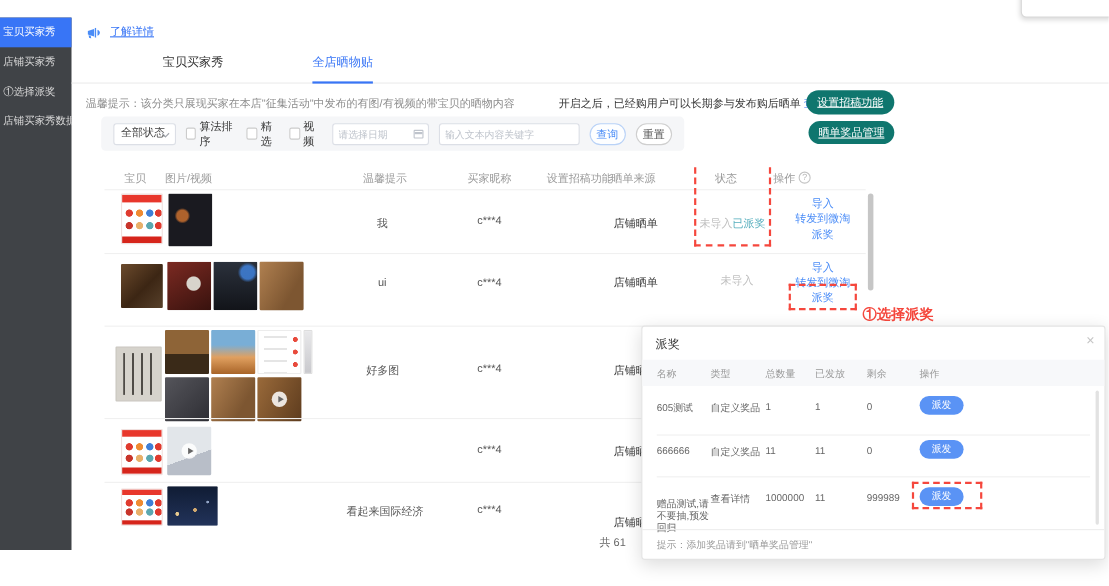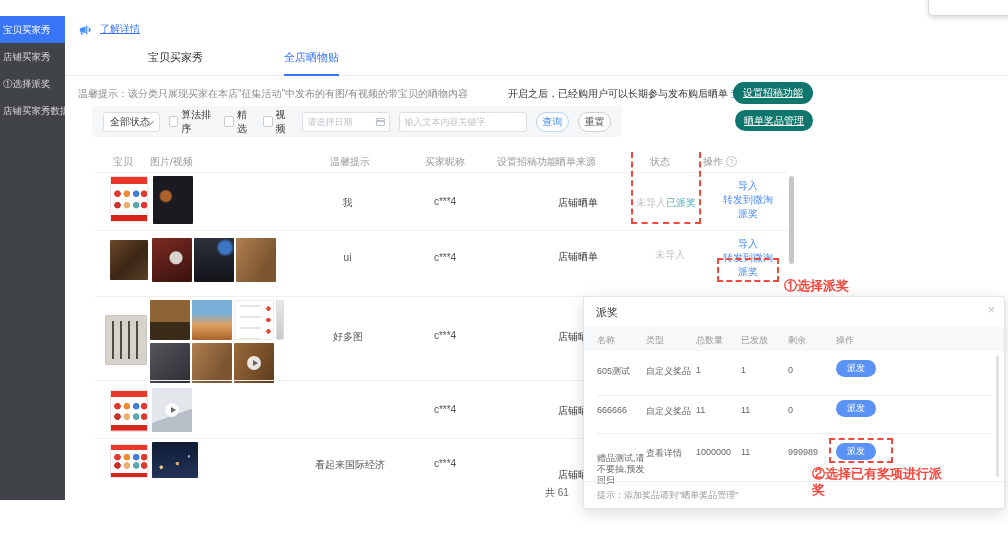--- a/index.html
+++ b/index.html
@@ -313,15 +313,14 @@
     <div class="mcell mc4" style="top:150px">11</div>
     <div class="mcell mc5" style="top:150px">999989</div>
     <button class="m-op" style="top:146px">派发</button>
 
     <div class="mfootline"></div>
     <div class="mfoot">提示：添加奖品请到"晒单奖品管理"</div>
     <div class="mscroll"></div>
   </div>
 
   <div class="red-dash box-modal-award"></div>
-  <div class="red-note note2">②选择已有奖项进行派奖</div>
 
 </div>
 
 </body></html>

